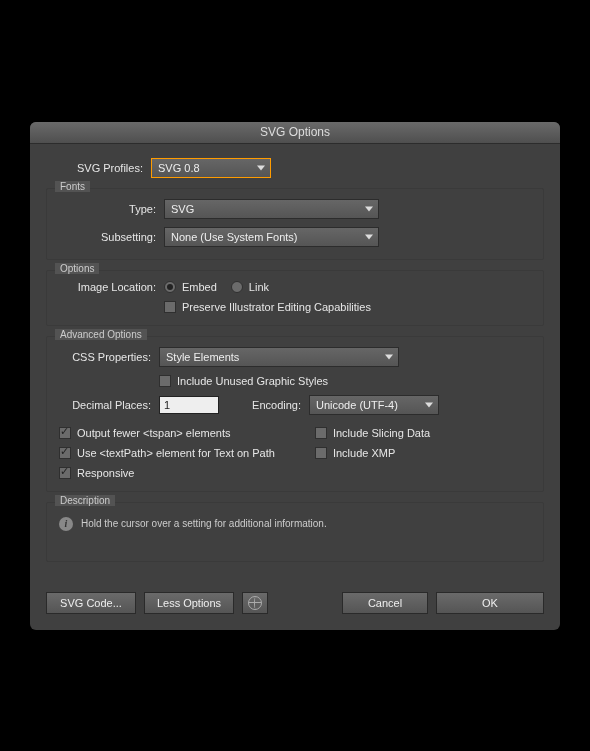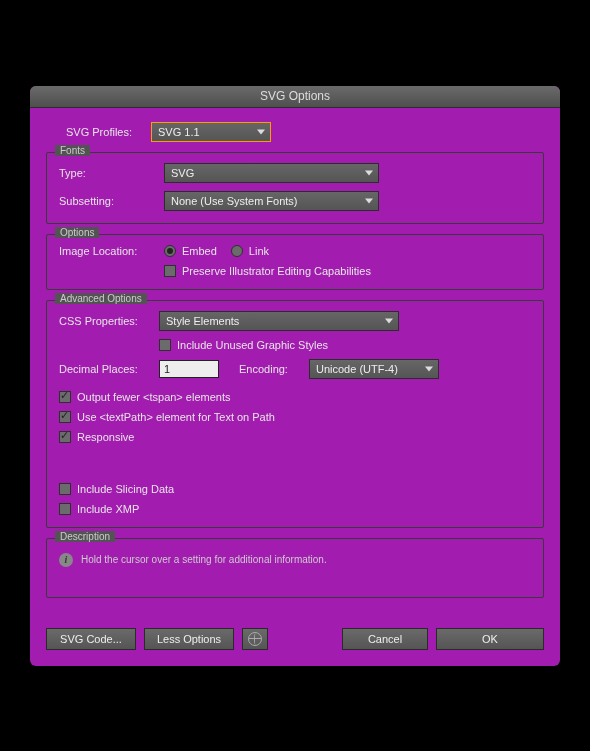--- a/index.html
+++ b/index.html
@@ -1,21 +1,21 @@
 <!DOCTYPE html>
 <html><head>
 <meta charset="utf-8">
 <style>
 * { box-sizing: border-box; margin: 0; padding: 0; font-family: "Lucida Grande", Arial, sans-serif; }
 body { background: #000; display: flex; align-items: center; justify-content: center; height: 751px; width: 590px; }
-.window { width: 530px; background: #a21caf; border-radius: 6px; box-shadow: 0 10px 40px rgba(0,0,0,0.8); overflow: hidden; }
+.window { width: 530px; background: #404040; border-radius: 6px; box-shadow: 0 10px 40px rgba(0,0,0,0.8); overflow: hidden; }
 .titlebar { background: linear-gradient(#6a6a6a,#4f4f4f); height: 22px; display: flex; align-items: center; justify-content: center; color: #ddd; font-size: 12px; border-bottom: 1px solid #2c2c2c; position: relative; }
 .content { padding: 14px 16px 16px 16px; color: #ddd; font-size: 11px; }
 .row { display: flex; align-items: center; margin-bottom: 8px; }
-.label-r { padding-right: 8px; color: #e6e6e6; font-size: 11px; }
+.label-r { text-align: right; padding-right: 8px; color: #e6e6e6; font-size: 11px; }
 .select { background: linear-gradient(#666,#555); border: 1px solid #2c2c2c; color: #eee; height: 20px; font-size: 11px; padding: 0 18px 0 6px; position: relative; display: flex; align-items: center; }
 .select.orange { border: 1px solid #ff9c00; }
 .select::after { content: ""; position: absolute; right: 5px; top: 50%; transform: translateY(-50%); border-left: 4px solid transparent; border-right: 4px solid transparent; border-top: 5px solid #ddd; }
 .fieldset { border: 1px solid #3a3a3a; border-radius: 2px; margin: 10px 0 0 0; padding: 10px 12px 12px 12px; position: relative; }
 .fieldset .legend { position: absolute; top: -8px; left: 8px; background: #535353; padding: 0 5px; color: #ccc; font-size: 10px; }
 .checkbox, .radio { display: inline-flex; align-items: center; gap: 6px; color: #e6e6e6; font-size: 11px; }
 .checkbox input[type=checkbox] { appearance: none; width: 12px; height: 12px; background: #6b6b6b; border: 1px solid #2f2f2f; position: relative; }
 .checkbox input[type=checkbox]:checked::after { content: "✓"; position: absolute; top: -3px; left: 0; font-size: 11px; color: #222; }
 .radio input[type=radio] { appearance: none; width: 12px; height: 12px; border-radius: 50%; background: #6b6b6b; border: 1px solid #2f2f2f; position: relative; }
 .radio input[type=radio]:checked::after { content: ""; position: absolute; top: 2px; left: 2px; width: 6px; height: 6px; background: #222; border-radius: 50%; }
@@ -36,21 +36,21 @@
 
 <div class="window">
   <div class="titlebar">
     <span>SVG Options</span>
   </div>
   <div class="content">
 
     <div class="row" style="margin-left:20px;">
       <div class="label-r" style="width:85px;">SVG Profiles:</div>
       <div class="select orange" style="width:120px;">
-        <span>SVG 1.1</span>
+        <span>SVG 0.8</span>
       </div>
     </div>
 
     <div class="fieldset">
       <div class="legend">Fonts</div>
       <div class="row">
         <div class="label-r" style="width:105px;">Type:</div>
         <div class="select" style="width:215px;">
           <span>SVG</span>
         </div>
@@ -100,21 +100,21 @@
       </div>
       <div class="row">
         <div class="label-r" style="width:100px;">Decimal Places:</div>
         <input class="textfield" style="width: 60px;" value="1">
         <div class="label-r" style="width:90px;padding-left:20px;">Encoding:</div>
         <div class="select" style="width:130px;">
           <span>Unicode (UTF-4)</span>
         </div>
       </div>
 
-      <div class="cols" style="margin-top:12px;flex-direction:column;">
+      <div class="cols" style="margin-top:12px;">
         <div class="col">
           <label class="checkbox">
             <input type="checkbox" checked="" style="">
               <span>Output fewer &lt;tspan&gt; elements</span>
           </label>
           <label class="checkbox">
             <input type="checkbox" checked="" style="">
               <span>Use &lt;textPath&gt; element for Text on Path</span>
           </label>
           <label class="checkbox">

